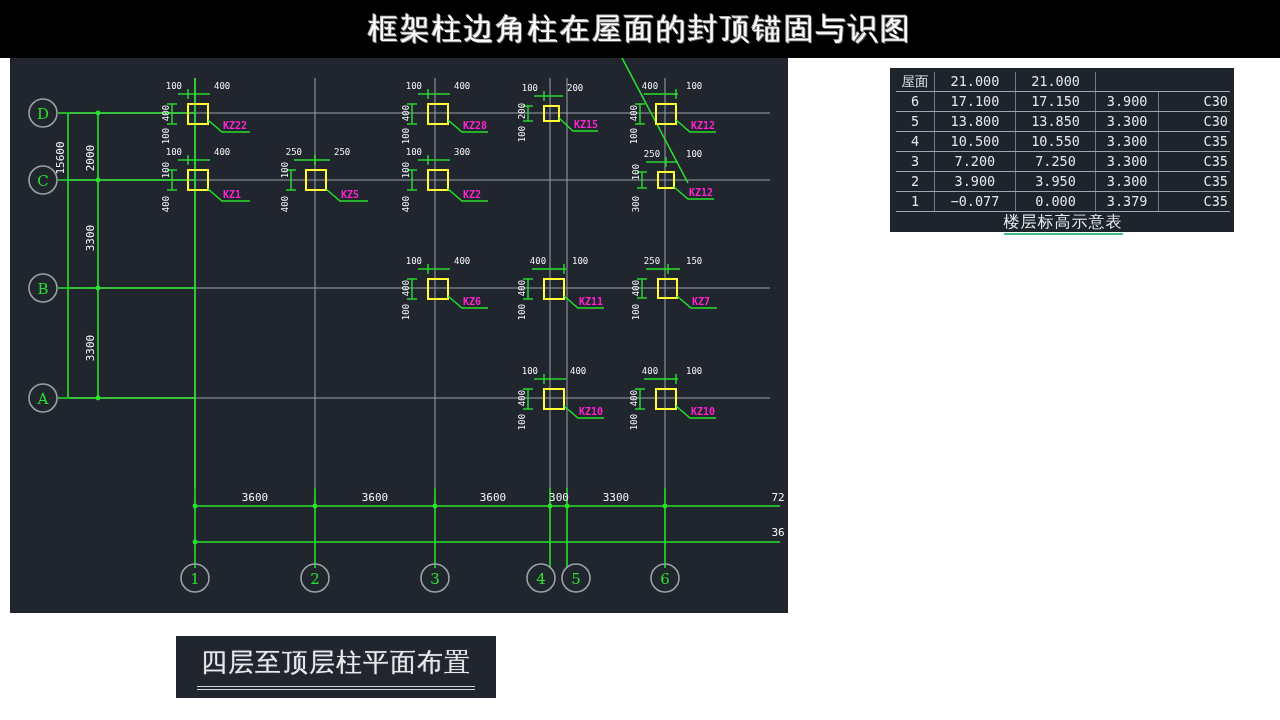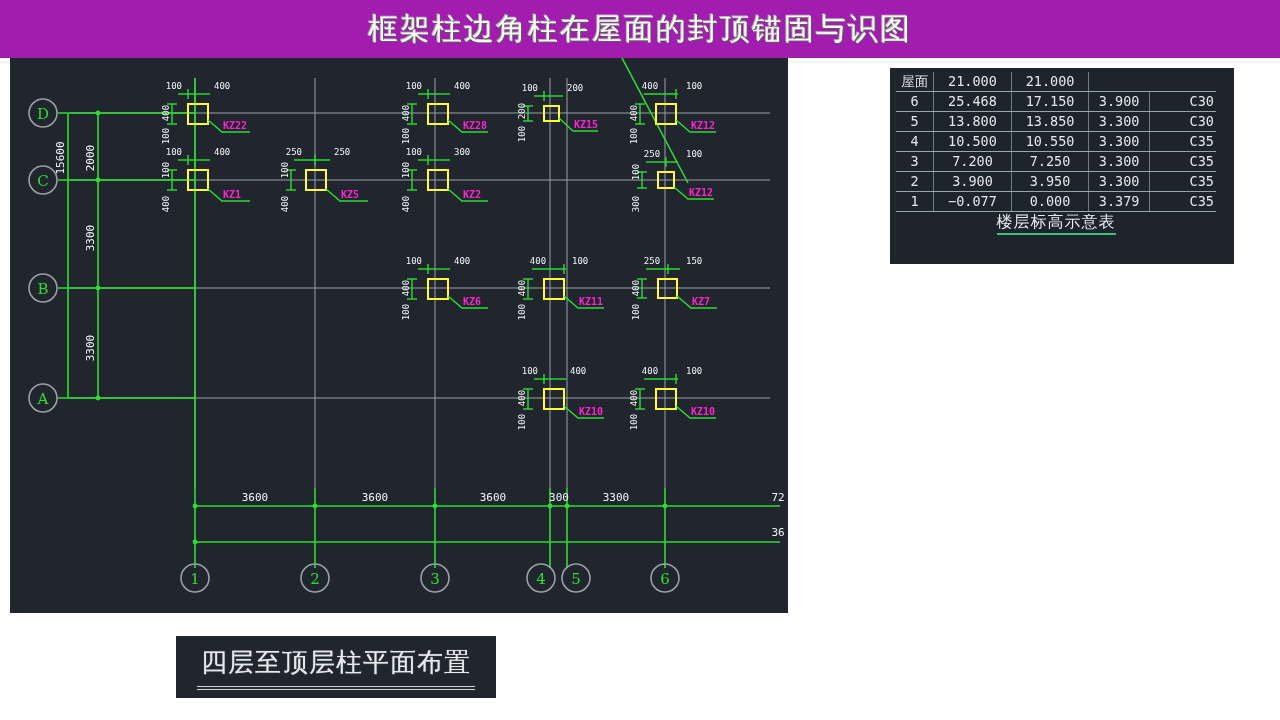--- a/index.html
+++ b/index.html
@@ -8,21 +8,21 @@
     width: 1280px; height: 720px;
     overflow: hidden;
     background: #ffffff;
     font-family: "Liberation Sans", "DejaVu Sans", sans-serif;
   }
   #root { position: relative; width: 1280px; height: 720px; background: #ffffff; }
 
   
   .titlebar {
     position: absolute; left: 0; top: 0; width: 1280px; height: 58px;
-    background: #a21caf;
+    background: #000000;
     display: flex; align-items: center; justify-content: center;
   }
   .titlebar .title {
     color: #ffffff;
     font-size: 30px;
     font-family: "DejaVu Sans", "Liberation Sans", sans-serif;
     letter-spacing: 2px;
     text-shadow: 1px 1px 0 #5d5d5d, -1px -1px 0 #b6b6b6;
     white-space: nowrap;
   }
@@ -50,23 +50,23 @@
     text-shadow: 0 0 1px #aab;
   }
   .caption-plate .cap-rule {
     width: 278px; height: 4px; margin-top: 6px;
     border-top: 1px solid #cfd4da;
     border-bottom: 1px solid #cfd4da;
   }
 
   
   .table-panel {
-    position: absolute; left: 890px; top: 68px; width: 344px; height: 196px;
+    position: absolute; left: 890px; top: 68px; width: 344px; height: 164px;
     background: #1e242c;
-    padding: 4px 18px 2px 6px;
+    padding: 4px 4px 2px 6px;
   }
   table.elev {
     width: 100%; border-collapse: collapse;
     color: #e4e7ea;
     font-family: "DejaVu Sans Mono", "Liberation Mono", monospace;
     font-size: 13.5px;
   }
   table.elev td {
     border-right: 1px solid #6f7a84;
     border-bottom: 1px solid #9aa7b0;
@@ -446,21 +446,21 @@
       <tbody>
         <tr class="roof">
           <td class="idx">屋面</td>
           <td class="c2">21.000</td>
           <td class="c3">21.000</td>
           <td class="c4 blank"></td>
           <td class="c5 blank"></td>
         </tr>
         <tr>
           <td class="idx">6</td>
-          <td class="c2">25.468</td>
+          <td class="c2">17.100</td>
           <td class="c3">17.150</td>
           <td class="c4">3.900</td>
           <td class="c5">C30</td>
         </tr>
         <tr>
           <td class="idx">5</td>
           <td class="c2">13.800</td>
           <td class="c3">13.850</td>
           <td class="c4">3.300</td>
           <td class="c5">C30</td>

